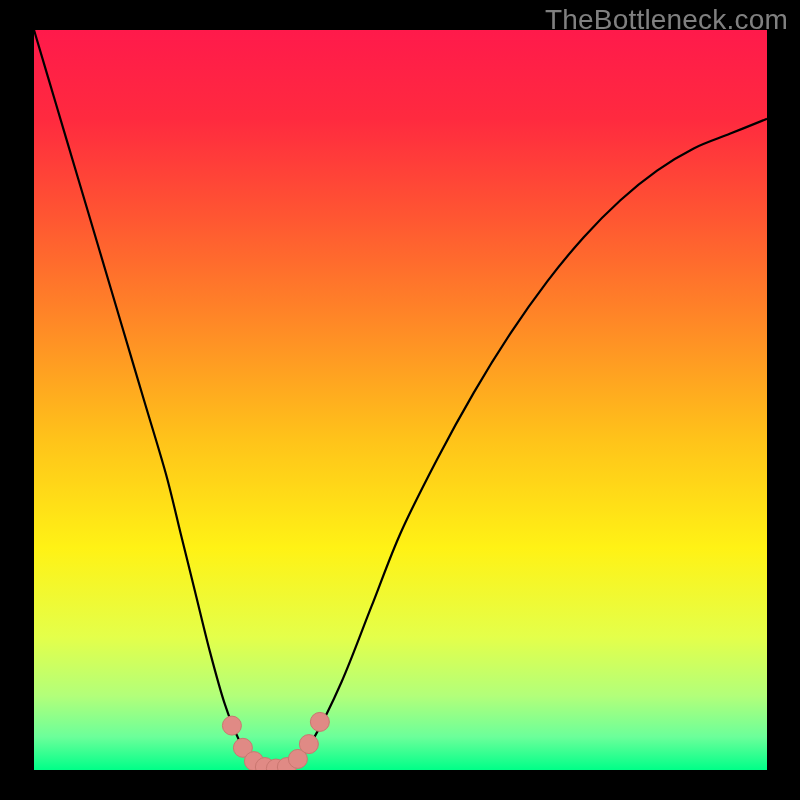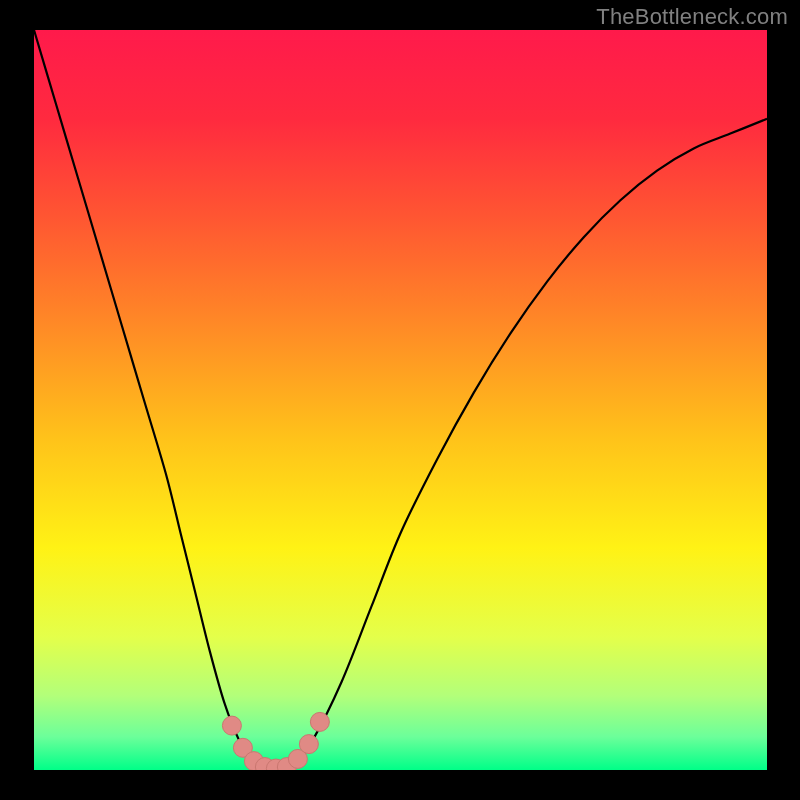--- a/index.html
+++ b/index.html
@@ -14,21 +14,21 @@
     position: relative;
     width: 800px;
     height: 800px;
     background: #000;
   }
   .watermark {
     position: absolute;
     top: 4px;
     right: 12px;
     font-family: Arial, Helvetica, sans-serif;
-    font-size: 22px;
+    font-size: 28px;
     font-weight: 500;
     color: #808080;
     letter-spacing: 0.2px;
     z-index: 10;
   }
   svg {
     position: absolute;
     top: 0;
     left: 0;
   }

